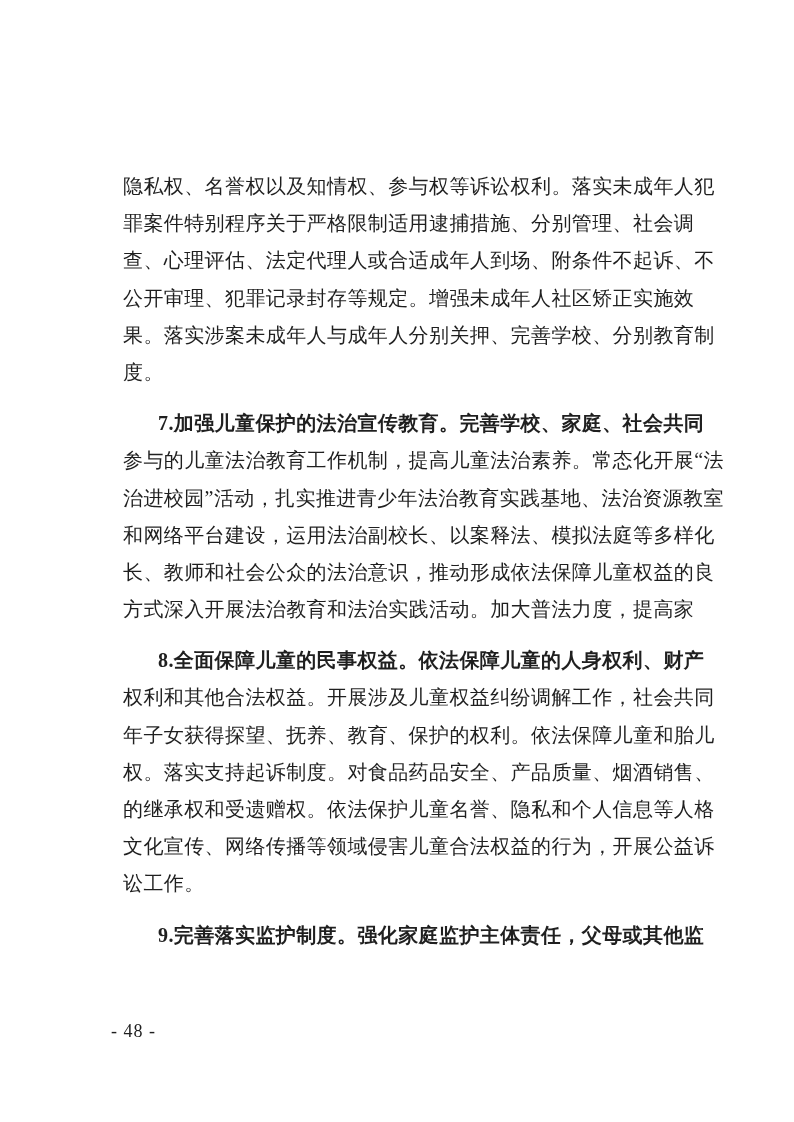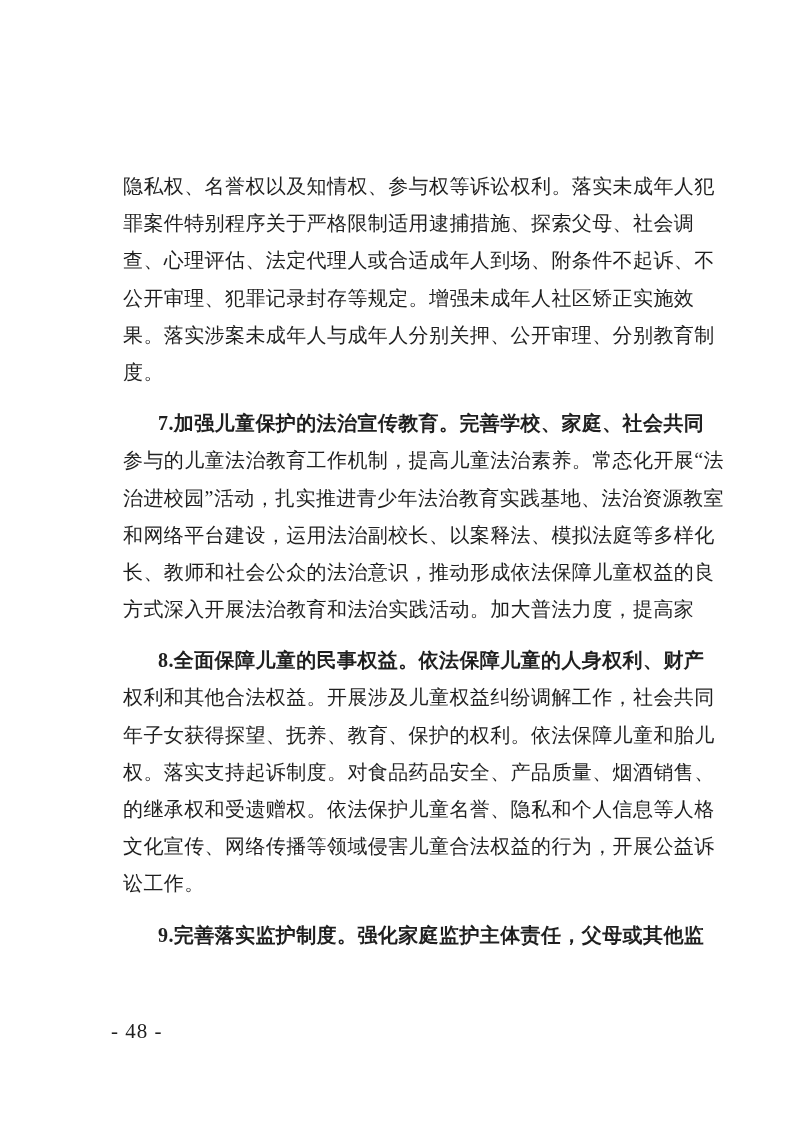--- a/index.html
+++ b/index.html
@@ -36,40 +36,40 @@
     text-align-last: left;
   }
   .line.indent {
     padding-left: 42px;
     font-weight: bold;
   }
   .footer {
     position: absolute;
     left: 97px;
     top: 1004px;
-    font-size: 21px;
+    font-size: 18px;
     line-height: 26px;
     color: #1f1f1f;
     letter-spacing: 1px;
     text-align: center;
   }
 </style>
 </head>
 <body>
 
 <div class="page">
 
   <div class="doc-body">
 
     <div>
       <div class="line">隐私权、名誉权以及知情权、参与权等诉讼权利。落实未成年人犯</div>
-      <div class="line">罪案件特别程序关于严格限制适用逮捕措施、探索父母、社会调</div>
+      <div class="line">罪案件特别程序关于严格限制适用逮捕措施、分别管理、社会调</div>
       <div class="line">查、心理评估、法定代理人或合适成年人到场、附条件不起诉、不</div>
       <div class="line">公开审理、犯罪记录封存等规定。增强未成年人社区矫正实施效</div>
-      <div class="line">果。落实涉案未成年人与成年人分别关押、公开审理、分别教育制</div>
+      <div class="line">果。落实涉案未成年人与成年人分别关押、完善学校、分别教育制</div>
       <div class="line short">度。</div>
     </div>
 
     <div>
       <div class="line indent">7.加强儿童保护的法治宣传教育。完善学校、家庭、社会共同</div>
       <div class="line">参与的儿童法治教育工作机制，提高儿童法治素养。常态化开展“法</div>
       <div class="line">治进校园”活动，扎实推进青少年法治教育实践基地、法治资源教室</div>
       <div class="line">和网络平台建设，运用法治副校长、以案释法、模拟法庭等多样化</div>
       <div class="line">长、教师和社会公众的法治意识，推动形成依法保障儿童权益的良</div>
       <div class="line">方式深入开展法治教育和法治实践活动。加大普法力度，提高家</div>

